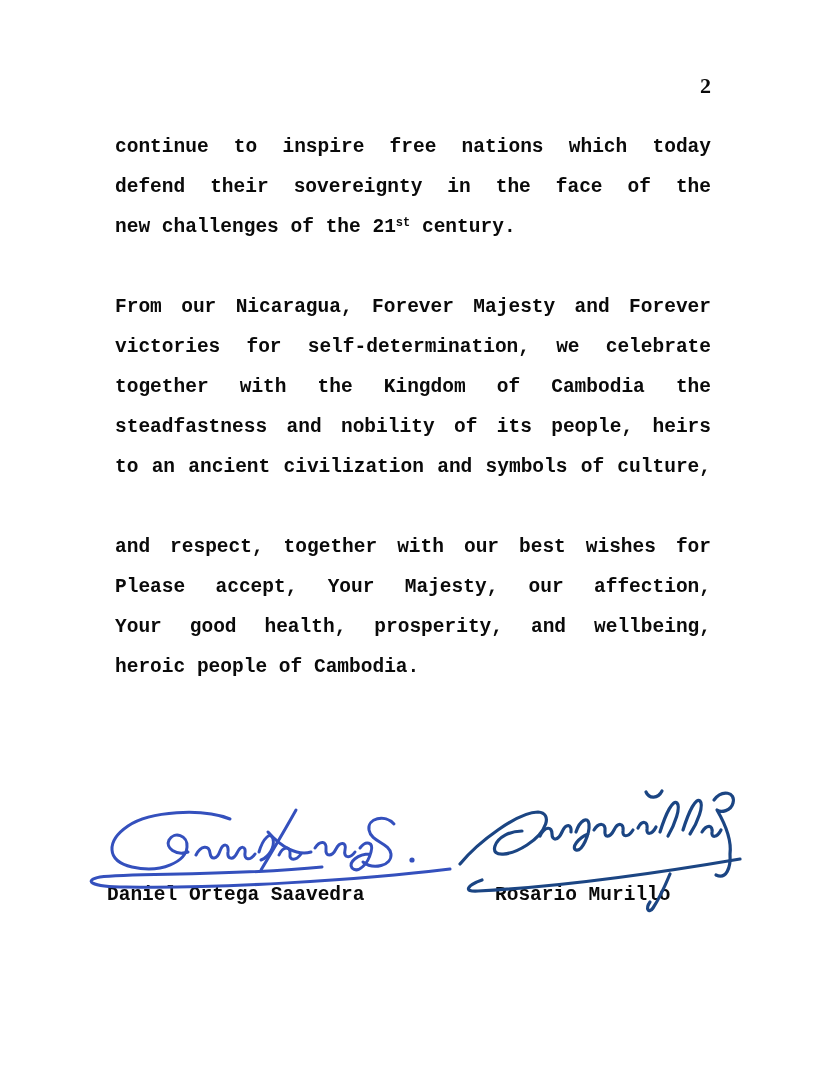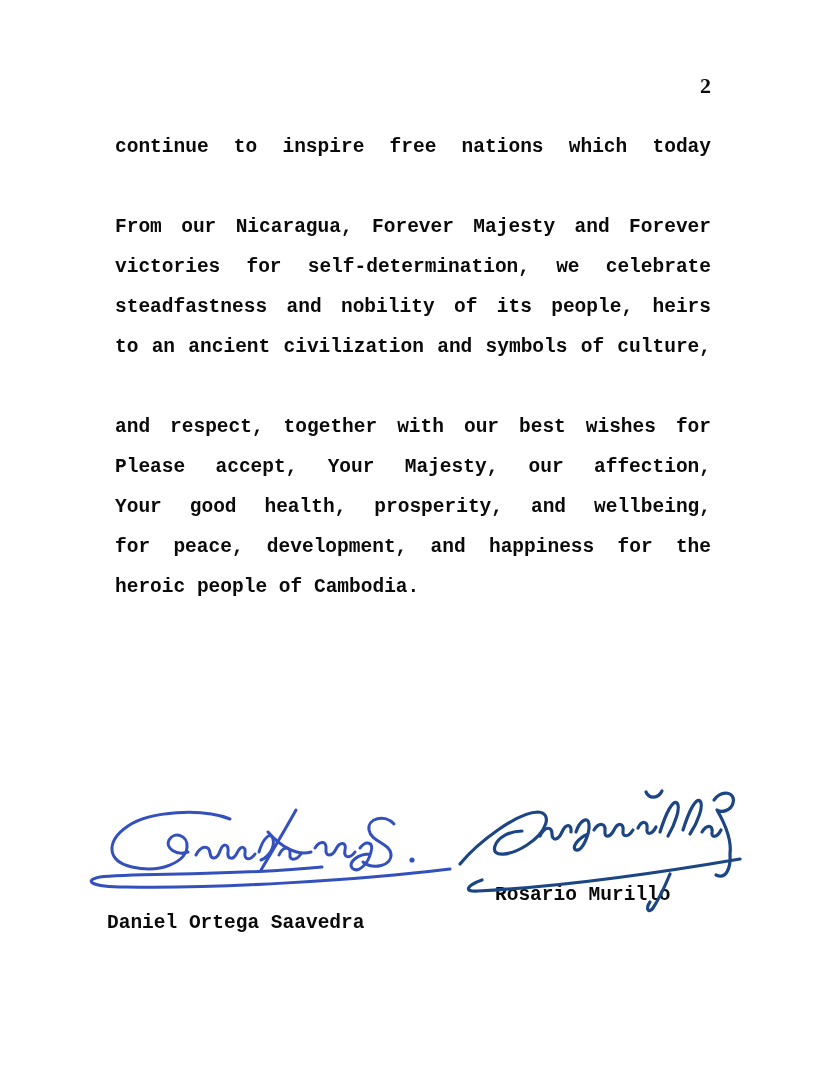--- a/index.html
+++ b/index.html
@@ -61,51 +61,53 @@
   .sig-left-svg  { left: 84px;  top: 803px; width: 380px; height: 95px; }
   .sig-right-svg { left: 450px; top: 780px; width: 300px; height: 138px; }
   .sig-name {
     position: absolute;
     top: 884px;
     font-size: 19.5px;
     line-height: 22px;
     white-space: nowrap;
     z-index: 1;
   }
-  .sig-name-left  { left: 107px; margin-top: 28px; }
+  .sig-name-left  { left: 107px; }
   .sig-name-right { left: 495px; text-align: right; }
   .ink-left  { stroke: var(--signature-left-ink, #3450bd); fill: none; stroke-linecap: round; stroke-linejoin: round; }
   .ink-right { stroke: var(--signature-right-ink, #1b4583); fill: none; stroke-linecap: round; stroke-linejoin: round; }
   .ink-left-dot { fill: var(--signature-left-ink, #3450bd); stroke: none; }
 </style>
 </head>
 <body>
 
 <div class="page">
 
   <div class="page-number">2</div>
 
   <div class="body-text">
 
     <div class="para">
       <div class="line">continue to inspire free nations which today</div>
+      <div class="line">defend their sovereignty in the face of the</div>
+      <div class="line last"><span>new challenges of the 21</span><sup class="ord">st</sup><span> century.</span></div>
     </div>
 
     <div class="para">
       <div class="line">From our Nicaragua, Forever Majesty and Forever</div>
       <div class="line">victories for self-determination, we celebrate</div>
+      <div class="line">together with the Kingdom of Cambodia the</div>
       <div class="line">steadfastness and nobility of its people, heirs</div>
       <div class="line">to an ancient civilization and symbols of culture,</div>
     </div>
 
     <div class="para">
       <div class="line">and respect, together with our best wishes for</div>
       <div class="line">Please accept, Your Majesty, our affection,</div>
       <div class="line">Your good health, prosperity, and wellbeing,</div>
-      <div class="line">for peace, development, and happiness for the</div>
       <div class="line last">heroic people of Cambodia.</div>
     </div>
 
   </div>
 
   <svg class="sig-svg sig-left-svg" viewBox="0 0 380 95" xmlns="http://www.w3.org/2000/svg">
     <g class="ink-left" stroke-width="3">
       <path d="M146 16 C118 5 66 8 44 23 C22 38 22 58 48 64 C78 71 102 58 103 44 C104 32 90 28 85 37 C81 45 92 53 104 49"></path>
       <path d="M112 52 C117 42 125 42 126 50 C127 57 133 57 136 48 C139 40 145 40 144 49 C143 56 149 58 153 50 C157 42 162 43 161 50 C160 57 166 58 171 51"></path>
       <path d="M175 49 C179 35 187 28 189 36 C191 44 185 54 177 57"></path>

